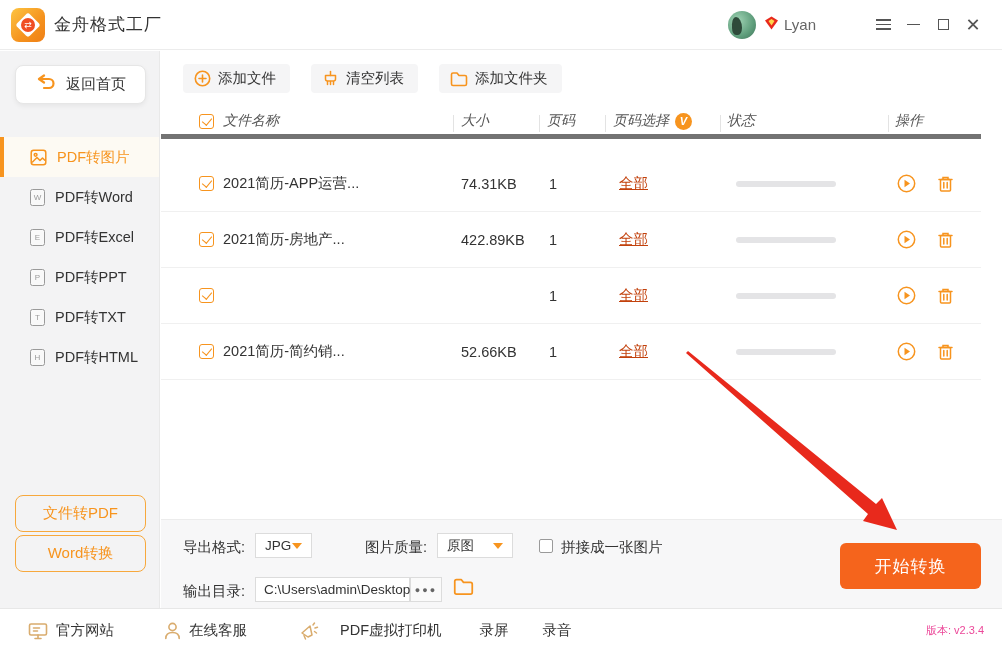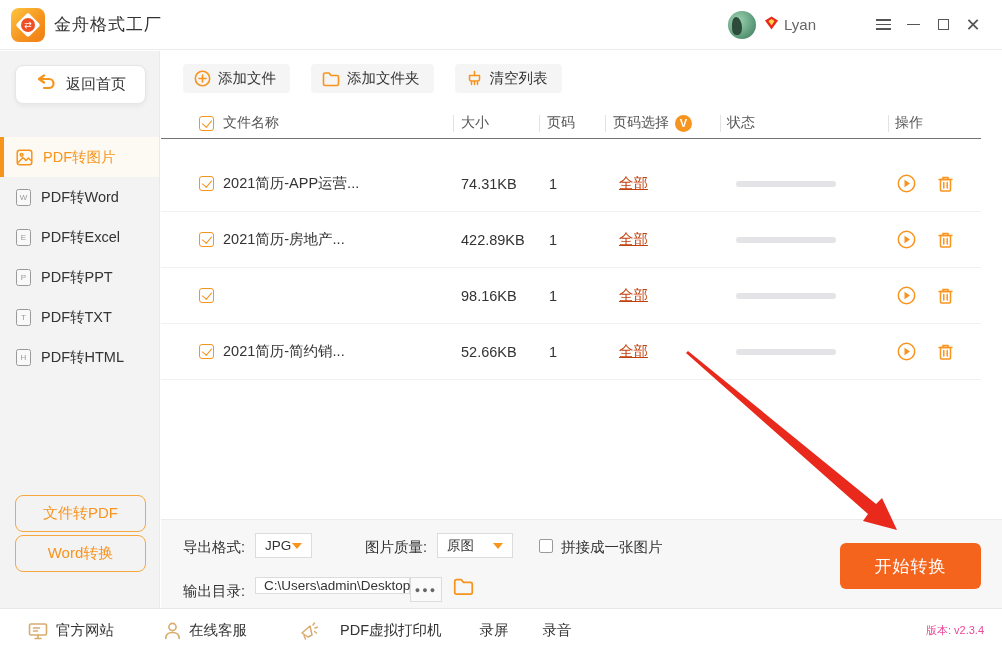--- a/index.html
+++ b/index.html
@@ -34,39 +34,39 @@
   .closex { font-size:18px; line-height:1; color:#555; }
 
   
   .sidebar { position:absolute; top:51px; left:0; width:160px; height:557px; background:#f3f3f4;
     border-right:1px solid #e9e9e9; }
   .back-card { position:absolute; left:15px; top:14px; width:131px; height:39px; background:#fff;
     border:1px solid #e6e6e6; border-radius:8px; box-shadow:0 2px 5px rgba(0,0,0,.06);
     display:flex; align-items:center; justify-content:center; cursor:pointer; }
   .back-card .txt { font-size:15px; color:#333; margin-left:9px; }
   .nav { position:absolute; top:86px; left:0; width:100%; }
-  .nav-item { height:40px; display:flex; align-items:center; padding-left:16px; font-size:14.5px;
+  .nav-item { height:40px; display:flex; align-items:center; padding-left:30px; font-size:14.5px;
     color:#333; cursor:pointer; position:relative;text-align:center; }
   .nav-item .icon { margin-right:10px; display:flex; }
   .nav-item.active { background:#fdfaf3; color:#f7941e; }
   .nav-item.active::before { content:""; position:absolute; left:0; top:0; width:4px; height:100%; background:#f7941e; }
   .doc-ic { width:15px; height:17px; border:1.4px solid #9a9a9a; border-radius:2.5px;
     display:flex; align-items:center; justify-content:center; font-size:8px; color:#9a9a9a; background:#f9f9f9; }
   .side-bottom-btn { position:absolute; left:15px; width:131px; height:37px; border:1px solid #f7a83c;
     border-radius:8px; color:#f7941e; font-size:15px; display:flex; align-items:center; justify-content:center;
     background:transparent; cursor:pointer; }
 
   
   .main { position:absolute; left:161px; top:51px; width:667px; height:468px; background:#fff; }
   .toolbar { position:absolute; top:13px; left:22px; display:flex; }
   .tool-btn { height:29px; background:#f5f5f6; border-radius:4px; display:flex; align-items:center;
     padding:0 14px 0 11px; margin-right:21px; font-size:14.5px; color:#333; cursor:pointer; }
   .tool-btn .icon { margin-right:7px; display:flex; }
 
-  .thead { position:absolute; top:57px; left:0; width:820px; height:31px; border-bottom:1px solid #737373; }
+  .thead { position:absolute; top:57px; left:0; width:820px; height:31px; border-bottom:5px solid #737373;font-style:italic; }
   .thead .col { position:absolute; top:0; height:100%; display:flex; align-items:center; font-size:14px; color:#555; }
   .vdiv { position:absolute; top:7px; width:1px; height:17px; background:#e3e3e3; }
   .vbadge { margin-left:6px; width:17px; height:17px; border-radius:50%; background:#f7941e; color:#fff;
     font-size:11px; font-weight:bold; display:flex; align-items:center; justify-content:center; }
 
   .rows { position:absolute; top:105px; left:0; width:820px; }
   .trow { position:relative; height:56px; border-bottom:1px solid #f0f0f0; }
   .trow .cell { position:absolute; top:0; height:100%; display:flex; align-items:center; font-size:14.5px; color:#333; }
   .chk { width:15px; height:15px; border:1.4px solid #f7941e; border-radius:3px; background:#fff; position:relative; cursor:pointer; }
   .chk.checked::after { content:""; position:absolute; left:3.5px; top:1px; width:5px; height:8px;
@@ -80,21 +80,21 @@
   .arrow-overlay { position:absolute; left:0; top:0; width:1002px; height:652px; pointer-events:none; z-index:50; }
 
   
   .settings { position:absolute; left:161px; top:519px; width:841px; height:89px; background:#f7f7f8;
     border-top:1px solid #ececec;padding-left:32px; }
   .set-label { position:absolute; font-size:14.5px; color:#333; }
   .dropdown { position:absolute; height:25px; background:#fff; border:1px solid #dcdcdc; display:flex;
     align-items:center; padding-left:9px; font-size:13.5px; color:#333; cursor:pointer; }
   .dropdown .tri { margin-left:auto; margin-right:9px; width:0; height:0;
     border-left:5px solid transparent; border-right:5px solid transparent; border-top:6px solid #f7941e; }
-  .pathbox { position:absolute; height:17px; background:#fff; border:1px solid #dcdcdc; display:flex;
+  .pathbox { position:absolute; height:25px; background:#fff; border:1px solid #dcdcdc; display:flex;
     align-items:center; padding:0 8px; font-size:13.5px; color:#333; }
   .dotsbtn { position:absolute; height:25px; width:32px; background:#fafafa; border:1px solid #dcdcdc;
     display:flex; align-items:center; justify-content:center; font-size:9px; letter-spacing:2px; color:#666; cursor:pointer; }
   .convert-btn { position:absolute; left:679px; top:23px; width:141px; height:46px; background:#f5641c;
     border:none; border-radius:6px; color:#fff; font-size:17px; letter-spacing:1px; cursor:pointer; }
 
   
   .footer { position:absolute; left:0; top:608px; width:1002px; height:44px; background:#fff;
     border-top:1px solid #e7e7e7; display:flex; align-items:center; }
   .f-item { display:flex; align-items:center; font-size:14.5px; color:#333; cursor:pointer; }
@@ -205,35 +205,35 @@
         <span class="icon">
           <svg width="17" height="17" viewBox="0 0 17 17" fill="none" stroke="#f7941e" stroke-width="1.6" stroke-linecap="round">
             <circle cx="8.5" cy="8.5" r="7.2"></circle>
               <path d="M8.5 5 v7 M5 8.5 h7"></path>
           </svg>
         </span>
         <span>添加文件</span>
       </div>
       <div class="tool-btn">
         <span class="icon">
-          <svg width="18" height="16" viewBox="0 0 18 16" fill="none" stroke="#f7941e" stroke-width="1.6" stroke-linejoin="round">
-            <path d="M1.5 3.5 a1.5 1.5 0 0 1 1.5-1.5 h4 l2 2.5 h6 a1.5 1.5 0 0 1 1.5 1.5 v7 a1.5 1.5 0 0 1 -1.5 1.5 h-12 a1.5 1.5 0 0 1 -1.5-1.5 z"></path>
-          </svg>
-        </span>
-        <span>添加文件夹</span>
-      </div>
-      <div class="tool-btn">
-        <span class="icon">
           <svg width="17" height="17" viewBox="0 0 17 17" fill="none" stroke="#f7941e" stroke-width="1.5" stroke-linecap="round" stroke-linejoin="round">
             <path d="M8.5 1.5 v4"></path>
             <path d="M3.5 5.5 h10 v3.5 a2 2 0 0 1 -2 2 h-6 a2 2 0 0 1 -2 -2 z"></path>
             <path d="M5.5 11.5 v3 M8.5 11.5 v3 M11.5 11.5 v3"></path>
           </svg>
         </span>
         <span>清空列表</span>
+      </div>
+      <div class="tool-btn">
+        <span class="icon">
+          <svg width="18" height="16" viewBox="0 0 18 16" fill="none" stroke="#f7941e" stroke-width="1.6" stroke-linejoin="round">
+            <path d="M1.5 3.5 a1.5 1.5 0 0 1 1.5-1.5 h4 l2 2.5 h6 a1.5 1.5 0 0 1 1.5 1.5 v7 a1.5 1.5 0 0 1 -1.5 1.5 h-12 a1.5 1.5 0 0 1 -1.5-1.5 z"></path>
+          </svg>
+        </span>
+        <span>添加文件夹</span>
       </div>
     </div>
 
     <div class="thead">
       <div class="col" style="left:38px;">
           <span class="chk checked"></span>
         </div>
       <div class="col" style="left:62px;">文件名称</div>
       <div class="vdiv" style="left:292px;"></div>
       <div class="col" style="left:300px;">大小</div>
@@ -313,21 +313,20 @@
                 <path d="M6.8 7.5 v5.5 M10.2 7.5 v5.5"></path>
               </svg>
             </span>
           </div>
       </div>
 
       <div class="trow">
         <div class="cell" style="left:38px;">
             <span class="chk checked"></span>
           </div>
-        <div class="cell" style="left:300px;">98.16KB</div>
         <div class="cell" style="left:388px;">1</div>
         <div class="cell" style="left:458px;">
             <span class="link-all">全部</span>
           </div>
         <div class="cell" style="left:575px;">
             <span class="progress"></span>
           </div>
         <div class="cell" style="left:736px;">
             <span class="iconbtn">
           <svg width="19" height="19" viewBox="0 0 19 19">

